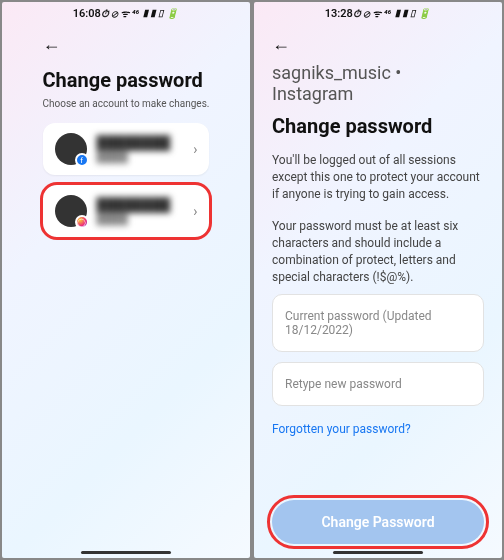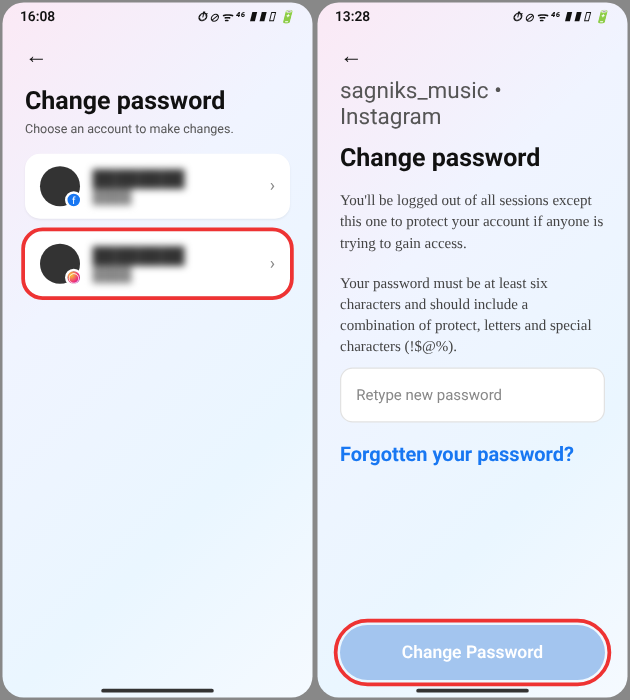--- a/index.html
+++ b/index.html
@@ -8,25 +8,26 @@
       height: 560px;
       background: #888;
       font-family: -apple-system, BlinkMacSystemFont, "Segoe UI", Roboto, sans-serif;
       display: flex;
       gap: 4px;
       padding: 2px;
     }
     .phone {
       flex: 1;
       background: linear-gradient(135deg, #fbe9f5 0%, #f0f4ff 35%, #eaf6ff 70%, #f5faff 100%);
-      border-radius: 17px;
+      border-radius: 2px;
       display: flex;
       flex-direction: column;
       overflow: hidden;
       position: relative;
+      align-items: center;
     }
     .status-bar {
       height: 22px;
       display: flex;
       align-items: center;
       justify-content: space-between;
       padding: 0 14px;
       font-size: 11px;
       font-weight: 600;
       color: #111;
@@ -36,21 +37,21 @@
       flex: 1;
       padding: 6px 18px 14px;
       display: flex;
       flex-direction: column;
     }
     .back-row { height: 28px; display: flex; align-items: center; }
     .back-btn { font-size: 18px; cursor: pointer; color: #111; }
     h1 { font-size: 20px; font-weight: 700; margin: 10px 0 6px; color: #111; }
     .subtitle { font-size: 10px; color: #555; margin-bottom: 14px; }
     .breadcrumb { font-size: 18px; color: #555; margin-top: 4px; }
-    .desc { font-size: 12px; color: #444; line-height: 1.4; margin: 8px 0; font-family: Liberation Serif, serif; }
+    .desc { font-size: 12px; color: #444; line-height: 1.4; margin: 8px 0; }
     .account-item {
       background: #fff;
       border-radius: 12px;
       padding: 10px 12px;
       display: flex;
       align-items: center;
       gap: 10px;
       margin-bottom: 10px;
       box-shadow: 0 1px 2px rgba(0,0,0,0.06);
     }
@@ -76,21 +77,21 @@
     .chevron { color: #888; font-size: 14px; }
     .input {
       background: #fff;
       border: 1px solid #e2e2e2;
       border-radius: 10px;
       padding: 14px 12px;
       font-size: 12px;
       color: #888;
       margin-bottom: 10px;
     }
-    .link { color: #1877f2; font-size: 16px; font-weight: 700; margin-top: 6px; cursor: pointer; }
+    .link { color: #1877f2; font-size: 12px; font-weight: 400; margin-top: 6px; cursor: pointer; }
     .spacer { flex: 1; }
     .primary-btn {
       background: #a3c5ef;
       color: #fff;
       border-radius: 22px;
       padding: 14px;
       text-align: center;
       font-size: 14px;
       font-weight: 600;
       cursor: pointer;
@@ -154,20 +155,21 @@
   </div>
   <div class="content">
     <div class="back-row">
       <span class="back-btn">←</span>
     </div>
     <div class="breadcrumb">sagniks_music • Instagram</div>
     <h1>Change password</h1>
     <div class="desc">You'll be logged out of all sessions except this one to protect your account if anyone is trying to gain access.</div>
     <div class="desc">Your password must be at least six characters and should include a combination of protect, letters and special characters (!$@%).</div>
 
+    <div class="input">Current password (Updated 18/12/2022)</div>
     <div class="input">Retype new password</div>
 
     <div class="link">Forgotten your password?</div>
 
     <div class="spacer"></div>
 
     <div class="primary-btn highlight">Change Password</div>
   </div>
   <div class="home-indicator"></div>
 </div>

